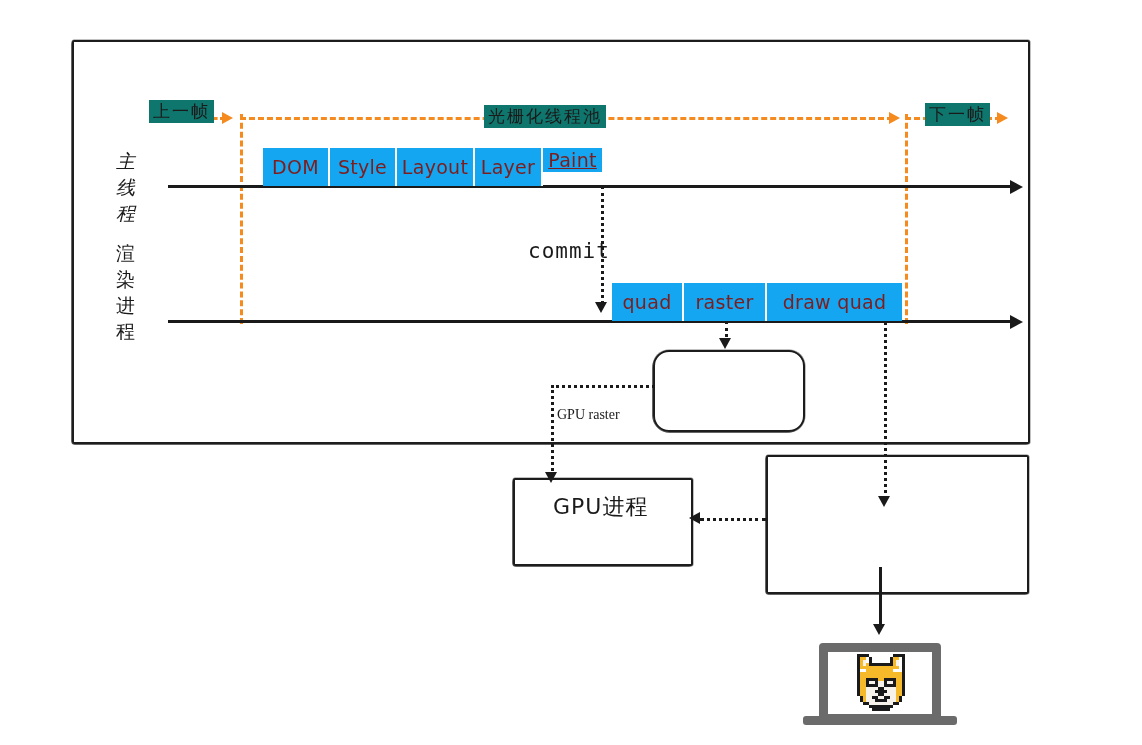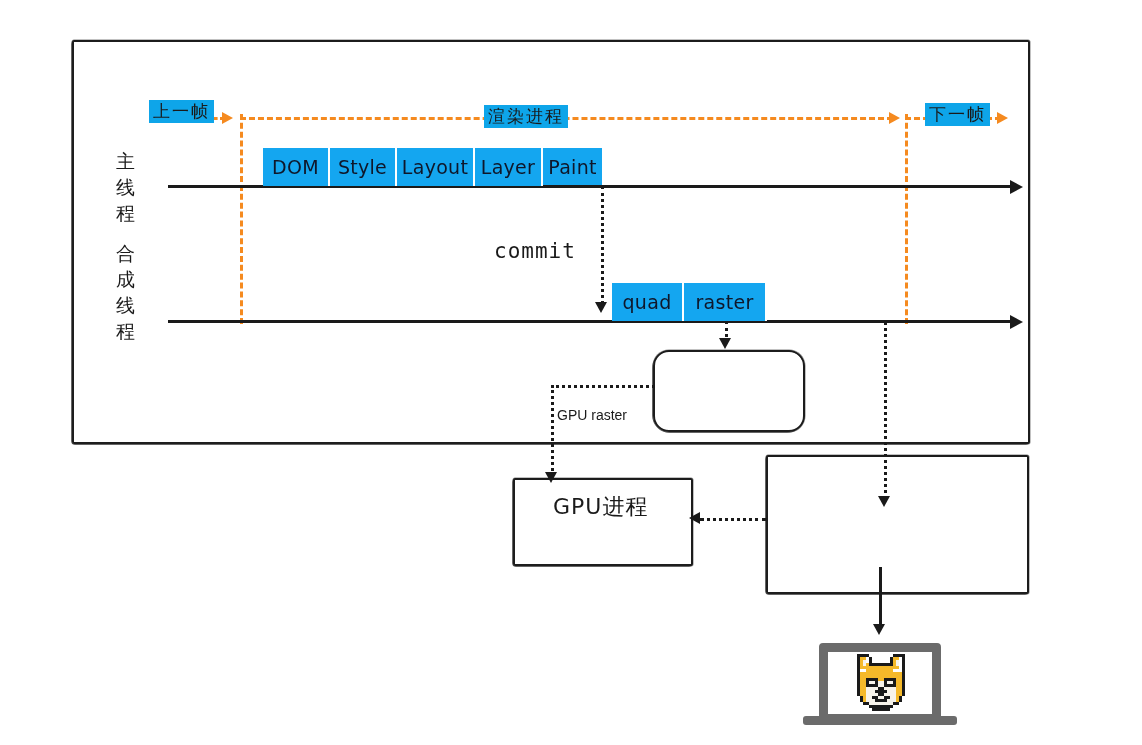--- a/index.html
+++ b/index.html
@@ -19,21 +19,21 @@
     content:"";position:absolute;left:-3px;top:-2px;right:-2px;bottom:-3px;
     border:1px solid rgba(25,25,25,.55);border-radius:4px;pointer-events:none;
   }
   .rounded{border-radius:16px;}
   .rounded::after{border-radius:18px;}
 
   
   .chip{
     position:absolute;
     background:#14a6f0;
-    color:#0f172a;
+    color:#7f1d1d;
     display:flex;align-items:center;justify-content:center;
     font-family:"DejaVu Sans","Liberation Sans",sans-serif;
     font-size:19px;
     letter-spacing:.3px;
     box-sizing:border-box;
     border-right:2px solid #ffffff;
   }
   .chip.last{border-right:none;}
 
   
@@ -56,73 +56,74 @@
       border-left:6px solid transparent;border-right:6px solid transparent;
       border-top:11px solid #1a1a1a;}
   .bhead-left{position:absolute;width:0;height:0;
       border-top:6px solid transparent;border-bottom:6px solid transparent;
       border-right:11px solid #1a1a1a;}
   .sline-v{position:absolute;width:0;border-left:3px solid #1a1a1a;}
 
   
   .title{font-size:29px;letter-spacing:2px;}
   .vlabel{font-size:19px;width:24px;line-height:26px;text-align:center;letter-spacing:1px;}
-  .mono{font-family:"DejaVu Sans Mono","Liberation Mono",monospace;font-size:21px;letter-spacing:1px;}
-  .small-mono{font-family:Liberation Sans, sans-serif;font-size:14px;}
+  .mono{font-family:"DejaVu Sans Mono","Liberation Mono",monospace;font-size:21px;letter-spacing:1px;margin-left:34px;}
+  .small-mono{font-family:Liberation Serif, serif;font-size:14px;}
   .boxlabel{font-size:22px;letter-spacing:1px;}
-  .frame-lbl{font-size:17px;letter-spacing:2px;background:#0ea5e9;padding:0 4px;}
+  .frame-lbl{font-size:17px;letter-spacing:2px;background:#0f766e;padding:0 4px;}
 
   
   .laptop-screen{position:absolute;border:9px solid #6b6b6b;border-radius:4px;background:#fff;box-sizing:border-box;}
   .laptop-base{position:absolute;background:#6b6b6b;border-radius:3px;}
 </style>
 </head>
 <body>
 
 <div id="stage">
 
   <div class="sketchbox" style="left:72px;top:40px;width:954px;height:400px;"></div>
 
 
   <div class="odash-h" style="left:178px;top:117px;width:48px;"></div>
   <div class="ohead" style="left:222px;top:112px;"></div>
   <div class="abs frame-lbl" style="left:149px;top:100px;">上一帧</div>
 
   <div class="odash-h" style="left:240px;top:117px;width:653px;"></div>
   <div class="ohead" style="left:889px;top:112px;"></div>
-  <div class="abs frame-lbl" style="left:484px;top:105px;">渲染进程</div>
+  <div class="abs frame-lbl" style="left:484px;top:105px;">光栅化线程池</div>
 
   <div class="odash-h" style="left:905px;top:117px;width:96px;"></div>
   <div class="ohead" style="left:997px;top:112px;"></div>
   <div class="abs frame-lbl" style="left:925px;top:103px;">下一帧</div>
 
   <div class="odash-v" style="left:240px;top:114px;height:210px;"></div>
   <div class="odash-v" style="left:905px;top:114px;height:210px;"></div>
 
-  <div class="abs vlabel" style="left:114px;top:148px;">主线程</div>
-  <div class="abs vlabel" style="left:114px;top:240px;">合成线程</div>
+  <div class="abs vlabel" style="left:114px;top:148px;font-style:italic;">主线程</div>
+  <div class="abs vlabel" style="left:114px;top:240px;">渲染进程</div>
 
   <div class="axis" style="left:168px;top:185px;width:846px;"></div>
   <div class="axis-head" style="left:1010px;top:180px;"></div>
 
   <div class="chip" style="left:263px;top:148px;width:67px;height:38px;">DOM</div>
   <div class="chip" style="left:330px;top:148px;width:67px;height:38px;">Style</div>
   <div class="chip" style="left:397px;top:148px;width:78px;height:38px;">Layout</div>
   <div class="chip" style="left:475px;top:148px;width:68px;height:38px;">Layer</div>
-  <div class="chip last" style="left:543px;top:148px;width:59px;height:37px;">Paint</div>
+  <div class="chip last" style="left:543px;top:148px;width:59px;height:24px;text-decoration:underline;">Paint</div>
 
   <div class="bdot-v" style="left:601px;top:186px;height:118px;"></div>
   <div class="bhead-down" style="left:595px;top:302px;"></div>
   <div class="abs mono" style="left:494px;top:239px;">commit</div>
 
   <div class="axis" style="left:168px;top:320px;width:846px;"></div>
   <div class="axis-head" style="left:1010px;top:315px;"></div>
 
   <div class="chip" style="left:612px;top:283px;width:72px;height:38px;">quad</div>
   <div class="chip" style="left:684px;top:283px;width:83px;height:38px;text-align:center;">raster</div>
+  <div class="chip last" style="left:767px;top:283px;width:135px;height:38px;">draw quad</div>
 
   <div class="bdot-v" style="left:725px;top:321px;height:22px;"></div>
   <div class="bhead-down" style="left:719px;top:338px;"></div>
 
   <div class="sketchbox rounded" style="left:653px;top:350px;width:148px;height:78px;"></div>
 
   <div class="bdot-h" style="left:551px;top:385px;width:104px;"></div>
   <div class="bdot-v" style="left:551px;top:385px;height:92px;"></div>
   <div class="bhead-down" style="left:545px;top:472px;"></div>
   <div class="abs small-mono" style="left:557px;top:407px;">GPU raster</div>

